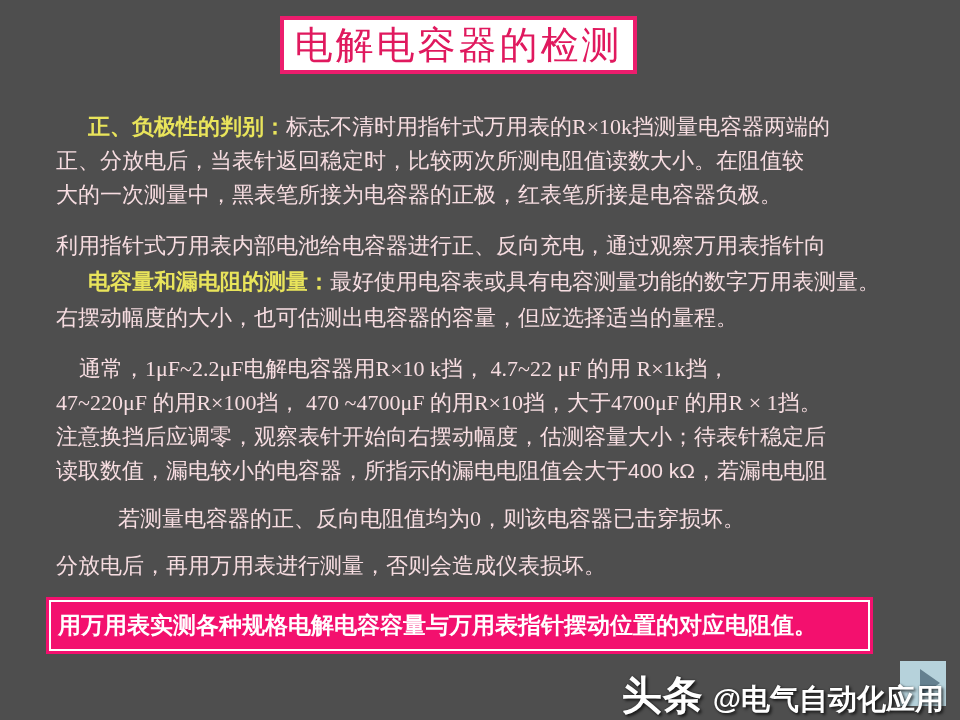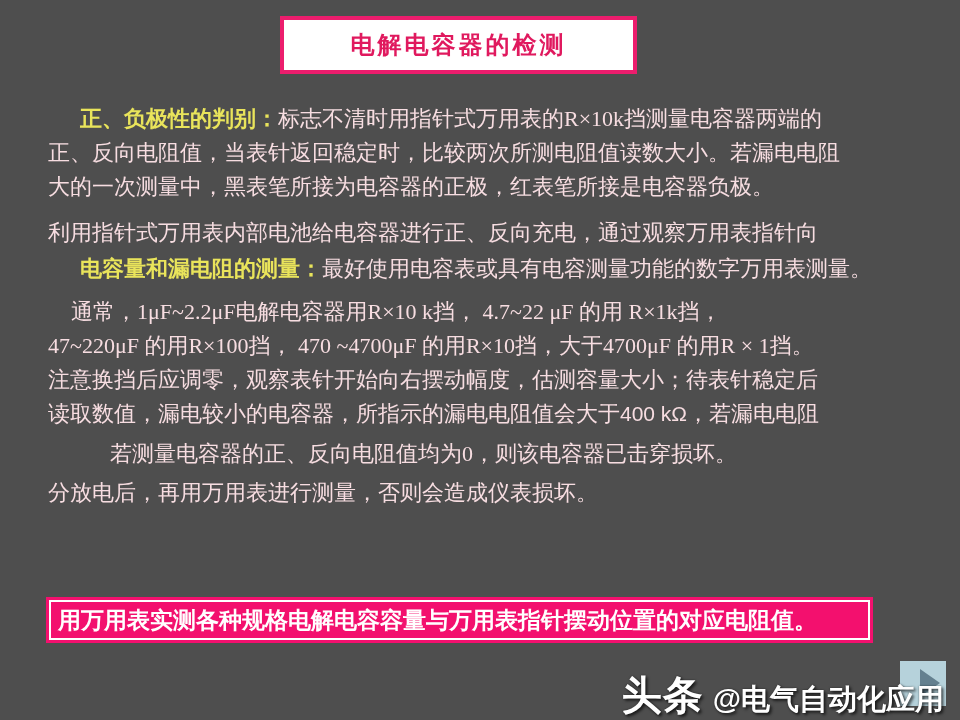--- a/index.html
+++ b/index.html
@@ -14,48 +14,48 @@
 
   
   .title-box {
     position:absolute; left:280px; top:16px;
     width:349px; height:50px;
     background:#ffffff;
     border:4px solid #ec1d6d;
     display:flex; align-items:center; justify-content:center;
   }
   .title-text {
-    font-size:24px; font-weight:bold;
+    font-size:38px; font-weight:normal;
     color:#e0195e; letter-spacing:3px;
     white-space:nowrap;
   }
 
   
   .content { position:absolute; left:40px; top:94px; width:888px; }
-  .para { margin:8px; }
+  .para { margin:16px; }
   .line {
     color:#f7dde1; font-size:22px; white-space:nowrap;
   }
   .p1 .line { line-height:34px; }
   .p1 { margin-bottom:11px; }
   .p2 .line { line-height:36px; }
   .p2 { margin-bottom:3px; }
   .p3 .line { line-height:34px; }
   .p4 .line { line-height:30px; }
   .p5 .line { line-height:32px; }
   .ind-head  { padding-left:32px; }
   .ind-small { padding-left:23px; }
   .ind-big   { padding-left:62px; }
   .hl { color:#e9e45b; font-weight:bold; }
   .latin { font-family:"Liberation Sans",sans-serif; font-size:21px; }
 
   
   .banner {
     position:absolute; left:46px; top:597px;
-    width:827px; height:46px;
+    width:827px; height:57px;
     background:#f3106e;
     box-sizing:border-box; padding:3px;
   }
   .banner-inner {
     width:100%; height:100%;
     box-sizing:border-box;
     border:2px solid #ffffff;
     background:#f3106e;
     display:flex; align-items:center;
     padding-left:7px;
@@ -92,27 +92,28 @@
 <div class="slide">
 
   <div class="title-box">
     <span class="title-text">电解电容器的检测</span>
   </div>
 
   <div class="content">
 
     <div class="para p1">
       <div class="line ind-head"><span class="hl">正、负极性的判别：</span><span>标志不清时用指针式万用表的R×10k挡测量电容器两端的</span></div>
-      <div class="line">正、反向电阻值，当表针返回稳定时，比较两次所测电阻值读数大小。若漏电电阻</div>
+      <div class="line">正、分放电后，当表针返回稳定时，比较两次所测电阻值读数大小。在阻值较</div>
       <div class="line">大的一次测量中，黑表笔所接为电容器的正极，红表笔所接是电容器负极。</div>
     </div>
 
     <div class="para p2">
       <div class="line">利用指针式万用表内部电池给电容器进行正、反向充电，通过观察万用表指针向</div>
       <div class="line ind-head"><span class="hl">电容量和漏电阻的测量：</span><span>最好使用电容表或具有电容测量功能的数字万用表测量。</span></div>
+      <div class="line">右摆动幅度的大小，也可估测出电容器的容量，但应选择适当的量程。</div>
     </div>
 
     <div class="para p3">
       <div class="line ind-small">通常，1μF~2.2μF电解电容器用R×10 k挡， 4.7~22 μF 的用 R×1k挡，</div>
       <div class="line">47~220μF 的用R×100挡， 470 ~4700μF 的用R×10挡，大于4700μF 的用R × 1挡。</div>
       <div class="line">注意换挡后应调零，观察表针开始向右摆动幅度，估测容量大小；待表针稳定后</div>
       <div class="line"><span>读取数值，漏电较小的电容器，所指示的漏电电阻值会大于</span><span class="latin">400 kΩ</span><span>，若漏电电阻</span></div>
     </div>
 
     <div class="para p4">

